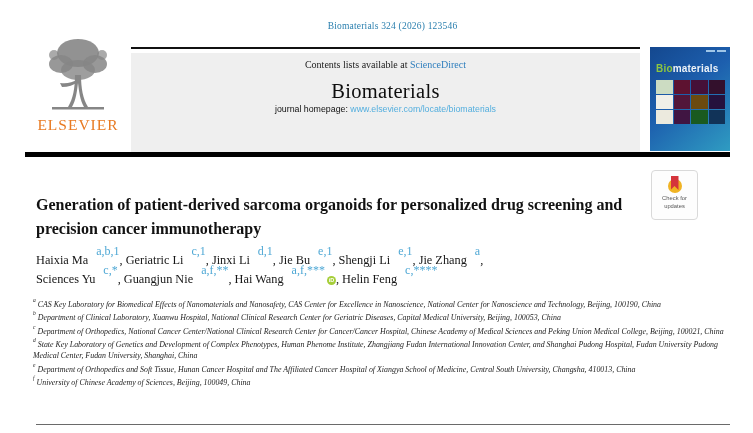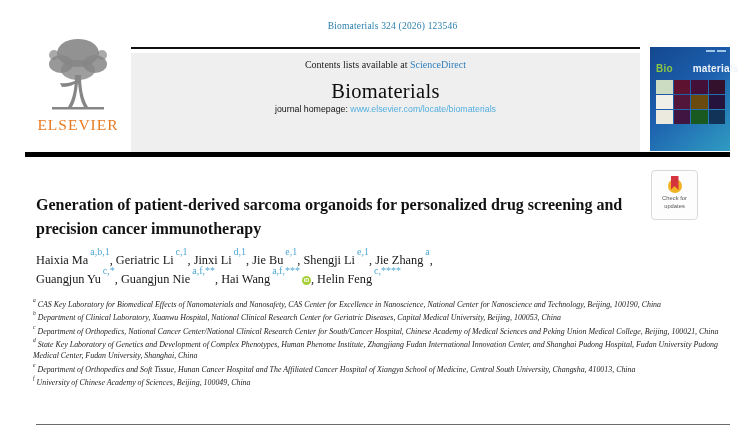--- a/index.html
+++ b/index.html
@@ -27,21 +27,21 @@
   .url-link { color:#53aede; cursor:pointer; }
   
   .cover {
     width:80px; height:104px; padding:16px 5px 5px 6px; position:relative;
     background:linear-gradient(140deg,#14488f 0%, #1d5fae 45%, #2f9cc2 100%);
   }
   .cover-marks { position:absolute; top:3px; right:4px; display:flex; gap:2px; }
   .cover-marks i { display:block; width:9px; height:2px; background:#9fc6e8; }
   .cover-title { font-family:"Liberation Sans", sans-serif; font-weight:bold; font-size:10px; letter-spacing:0.2px; }
   .cover-title .bio { color:#8dc63f; }
-  .cover-title .materials { color:#eef3f8;margin-left:20px; }
+  .cover-title .materials { color:#eef3f8; }
   .tiles { margin-top:6px; display:grid; grid-template-columns:repeat(4,1fr); gap:1px; }
   .tiles div { height:14px; }
   
   .black-bar { position:absolute; left:25px; top:152px; width:705px; height:4.5px; background:#000; }
   
   .badge {
     position:absolute; left:651px; top:170px; width:47px; height:50px;
     background:#fdfdfd; border:1px solid #d9d9d9; border-radius:4px;
     display:flex; flex-direction:column; align-items:center; padding-top:5px; cursor:pointer;
   }
@@ -52,21 +52,21 @@
     clip-path:polygon(0 0, 100% 0, 100% 100%, 50% 72%, 0 100%);
   }
   .badge-text { font-family:"Liberation Sans", sans-serif; font-size:5.8px; color:#555; text-align:center; line-height:1.3; margin-top:2px; }
   
   .title {
     position:absolute; left:36px; top:193px; width:622px;
     font-size:16px; line-height:1.52; color:#121212;
   }
   
   .authors { position:absolute; left:36px; top:251px; width:625px; font-size:12.3px; line-height:1.55; color:#161616; }
-  .authors sup { font-size:10px; color:#4fa8d5; position:relative; top:-4px; margin-left:2px; line-height:0; }
+  .authors sup { font-size:12px; color:#4fa8d5; position:relative; top:-4px; margin-left:8px; line-height:0; }
   .orcid {
     display:inline-block; width:9px; height:9px; border-radius:50%; background:#a6ce39;
     color:#fff; font-family:"Liberation Sans", sans-serif; font-size:5.5px; font-weight:bold;
     text-align:center; line-height:9px; vertical-align:1px; margin-left:2px; cursor:pointer;
   }
   
   .affils {
     position:absolute; left:33px; top:297px; width:700px;
     font-style:italic; font-size:7.9px; line-height:1.48; color:#222;
   }
@@ -143,28 +143,28 @@
 
 <h1 class="title">Generation of patient-derived sarcoma organoids for personalized drug screening and precision cancer immunotherapy</h1>
 
 <div class="authors">
   <span><span>Haixia Ma</span><sup>a,b,1</sup><span>,</span></span>
   <span><span>Geriatric Li</span><sup>c,1</sup><span>,</span></span>
   <span><span>Jinxi Li</span><sup>d,1</sup><span>,</span></span>
   <span><span>Jie Bu</span><sup>e,1</sup><span>,</span></span>
   <span><span>Shengji Li</span><sup>e,1</sup><span>,</span></span>
   <span><span>Jie Zhang</span><sup>a</sup><span>,</span></span><br>
-  <span><span>Guangjun Yu</span><sup>c,*</sup><span>,</span></span>
+  <span><span>Sciences Yu</span><sup>c,*</sup><span>,</span></span>
   <span><span>Guangjun Nie</span><sup>a,f,**</sup><span>,</span></span>
   <span><span>Hai Wang</span><sup>a,f,***</sup><span class="orcid">iD</span><span>,</span></span>
   <span><span>Helin Feng</span><sup>c,****</sup><span></span></span>
 </div>
 
 <div class="affils">
   <div class="affil"><sup>a</sup><span>CAS Key Laboratory for Biomedical Effects of Nanomaterials and Nanosafety, CAS Center for Excellence in Nanoscience, National Center for Nanoscience and Technology, Beijing, 100190, China</span></div>
   <div class="affil"><sup>b</sup><span>Department of Clinical Laboratory, Xuanwu Hospital, National Clinical Research Center for Geriatric Diseases, Capital Medical University, Beijing, 100053, China</span></div>
-  <div class="affil"><sup>c</sup><span>Department of Orthopedics, National Cancer Center/National Clinical Research Center for South/Cancer Hospital, Chinese Academy of Medical Sciences and Peking Union Medical College, Beijing, 100021, China</span></div>
+  <div class="affil"><sup>c</sup><span>Department of Orthopedics, National Cancer Center/National Clinical Research Center for Cancer/Cancer Hospital, Chinese Academy of Medical Sciences and Peking Union Medical College, Beijing, 100021, China</span></div>
   <div class="affil"><sup>d</sup><span>State Key Laboratory of Genetics and Development of Complex Phenotypes, Human Phenome Institute, Zhangjiang Fudan International Innovation Center, and Shanghai Pudong Hospital, Fudan University Pudong Medical Center, Fudan University, Shanghai, China</span></div>
   <div class="affil"><sup>e</sup><span>Department of Orthopedics and Soft Tissue, Hunan Cancer Hospital and The Affiliated Cancer Hospital of Xiangya School of Medicine, Central South University, Changsha, 410013, China</span></div>
   <div class="affil"><sup>f</sup><span>University of Chinese Academy of Sciences, Beijing, 100049, China</span></div>
 </div>
 
 <div class="rule"></div>
 
 </body></html>

